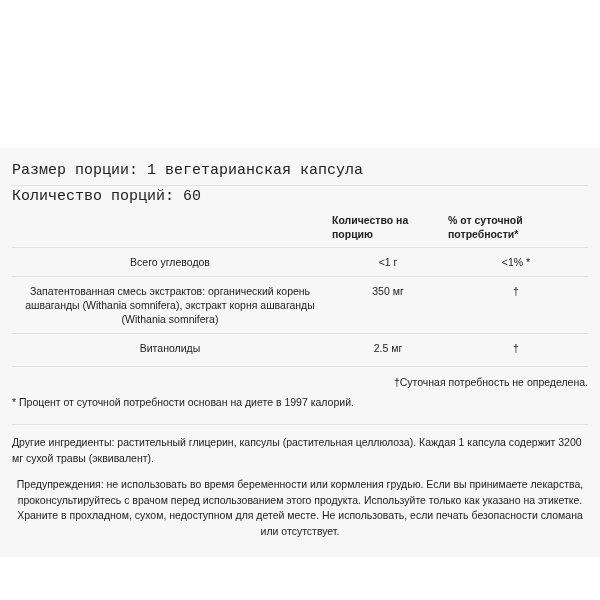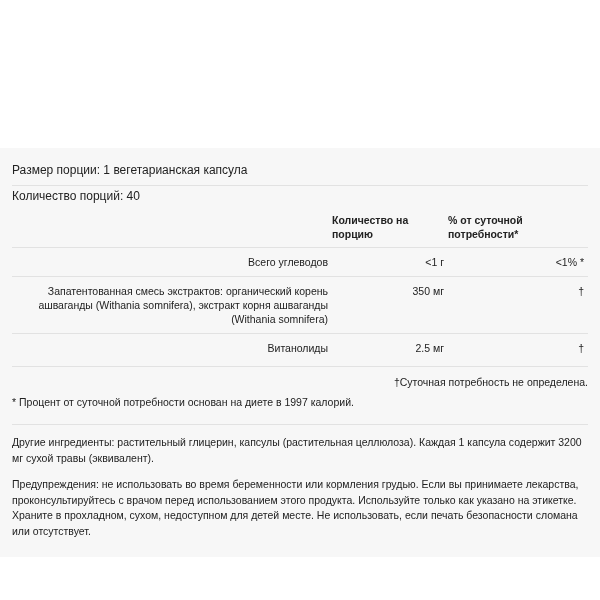--- a/index.html
+++ b/index.html
@@ -23,24 +23,25 @@
   .panel {
     position: absolute;
     left: 0;
     top: 148px;
     width: 600px;
     background: #f7f7f7;
     padding: 12px 12px 18px 12px;
     box-sizing: border-box;
   }
   .serving-line {
-    font-size: 12px;
+    font-size: 15px;
     line-height: 15px;
     color: #222222;
     padding: 3px 0 3px 0;
+    font-family: Liberation Mono, monospace;
   }
   .divider {
     height: 1px;
     background: #e2e2e2;
     width: 100%;
     margin: 4px 0 0 0;
   }
   table.facts {
     width: 100%;
     border-collapse: collapse;
@@ -53,21 +54,21 @@
   table.facts th {
     text-align: left;
     font-weight: bold;
     color: #222222;
     padding: 6px 4px 6px 0;
     vertical-align: bottom;
     border-bottom: 1px solid #e2e2e2;
     line-height: 14px;
   }
   table.facts td {
-    text-align: right;
+    text-align: center;
     padding: 7px 4px 7px 0;
     vertical-align: top;
     border-bottom: 1px solid #e2e2e2;
     line-height: 14px;
     color: #222222;
   }
   table.facts tr.no-rule td { border-bottom: none; }
   .note {
     font-size: 10.5px;
     line-height: 15px;
@@ -78,32 +79,32 @@
   .section-gap {
     height: 10px;
   }
   .para {
     font-size: 10.5px;
     line-height: 15.5px;
     color: #222222;
     margin: 0;
     padding: 0;
   }
-  .para + .para { padding-top: 11px; }
+  .para + .para { padding-top: 11px; text-align: center; }
 </style>
 </head>
 <body>
 
 <div class="page">
 
   <div class="panel">
 
     <div class="serving-line">Размер порции: 1 вегетарианская капсула</div>
     <div class="divider"></div>
-    <div class="serving-line">Количество порций: 40</div>
+    <div class="serving-line">Количество порций: 60</div>
 
     <table class="facts">
       <colgroup>
         <col class="c1">
         <col class="c2">
         <col class="c3">
       </colgroup>
       <thead>
         <tr>
           <th></th>

